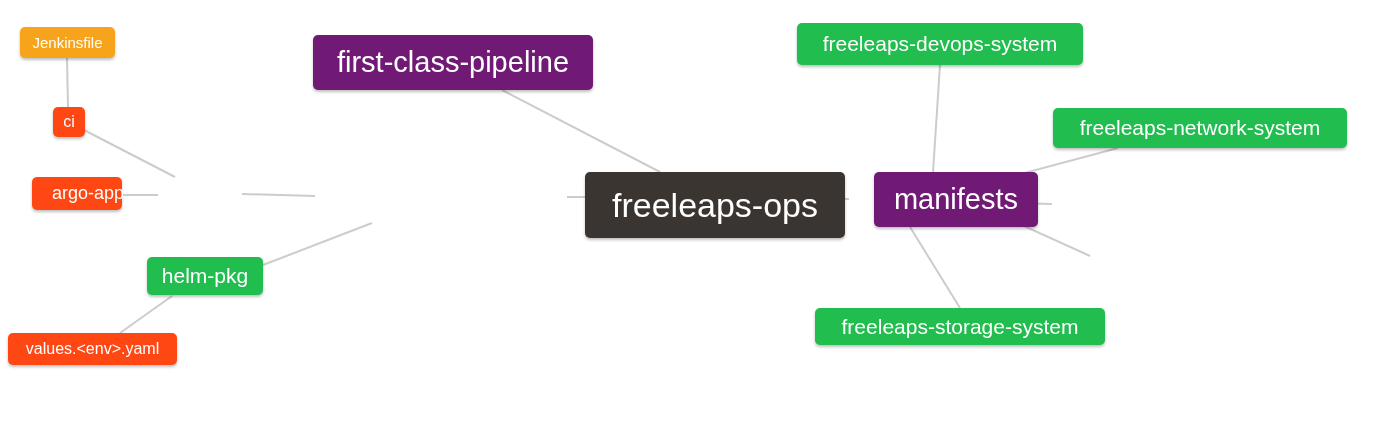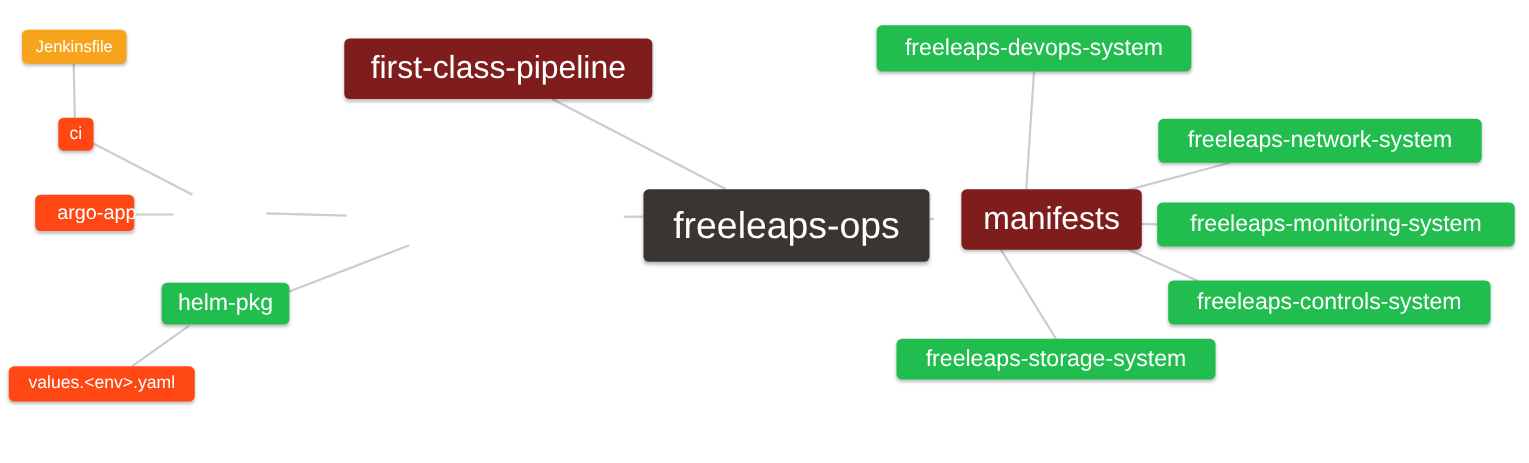--- a/index.html
+++ b/index.html
@@ -32,21 +32,21 @@
     display: flex;
     align-items: center;
     justify-content: center;
     color: #ffffff;
     border-radius: 5px;
     box-shadow: 0 2px 3px rgba(0,0,0,0.25);
     white-space: nowrap;
     box-sizing: border-box;
     cursor: default;
   }
-  .blue   { background: #7f1d1d; }
+  .blue   { background: #701a75; }
   .green  { background: #21bd4f; }
   .orange { background: #f7a41c; }
   .redorange { background: #ff4714; }
   .dark   { background: #3a3531; }
 
   
   .n-jenkinsfile { left: 20px;  top: 27px;  width: 95px;  height: 31px; font-size: 15px; }
   .n-ci          { left: 53px;  top: 107px; width: 32px;  height: 30px; font-size: 16px; }
   .n-argo-app    { left: 32px;  top: 177px; width: 90px;  height: 33px; font-size: 18px; padding-left: 22px; }
   .n-env         { left: 158px; top: 175px; width: 84px;  height: 38px; font-size: 21px; }
@@ -87,17 +87,15 @@
   <div class="node orange n-jenkinsfile">Jenkinsfile</div>
   <div class="node redorange n-ci">ci</div>
   <div class="node redorange n-argo-app">argo-app</div>
   <div class="node green n-helm-pkg">helm-pkg</div>
   <div class="node redorange n-values-yaml">values.&lt;env&gt;.yaml</div>
   <div class="node blue n-first-class-pipeline">first-class-pipeline</div>
   <div class="node dark n-freeleaps-ops">freeleaps-ops</div>
   <div class="node blue n-manifests">manifests</div>
   <div class="node green n-devops-system">freeleaps-devops-system</div>
   <div class="node green n-network-system">freeleaps-network-system</div>
-  <div class="node green n-monitoring-system">freeleaps-monitoring-system</div>
-  <div class="node green n-controls-system">freeleaps-controls-system</div>
   <div class="node green n-storage-system">freeleaps-storage-system</div>
 
 </div>
 
 </body></html>

